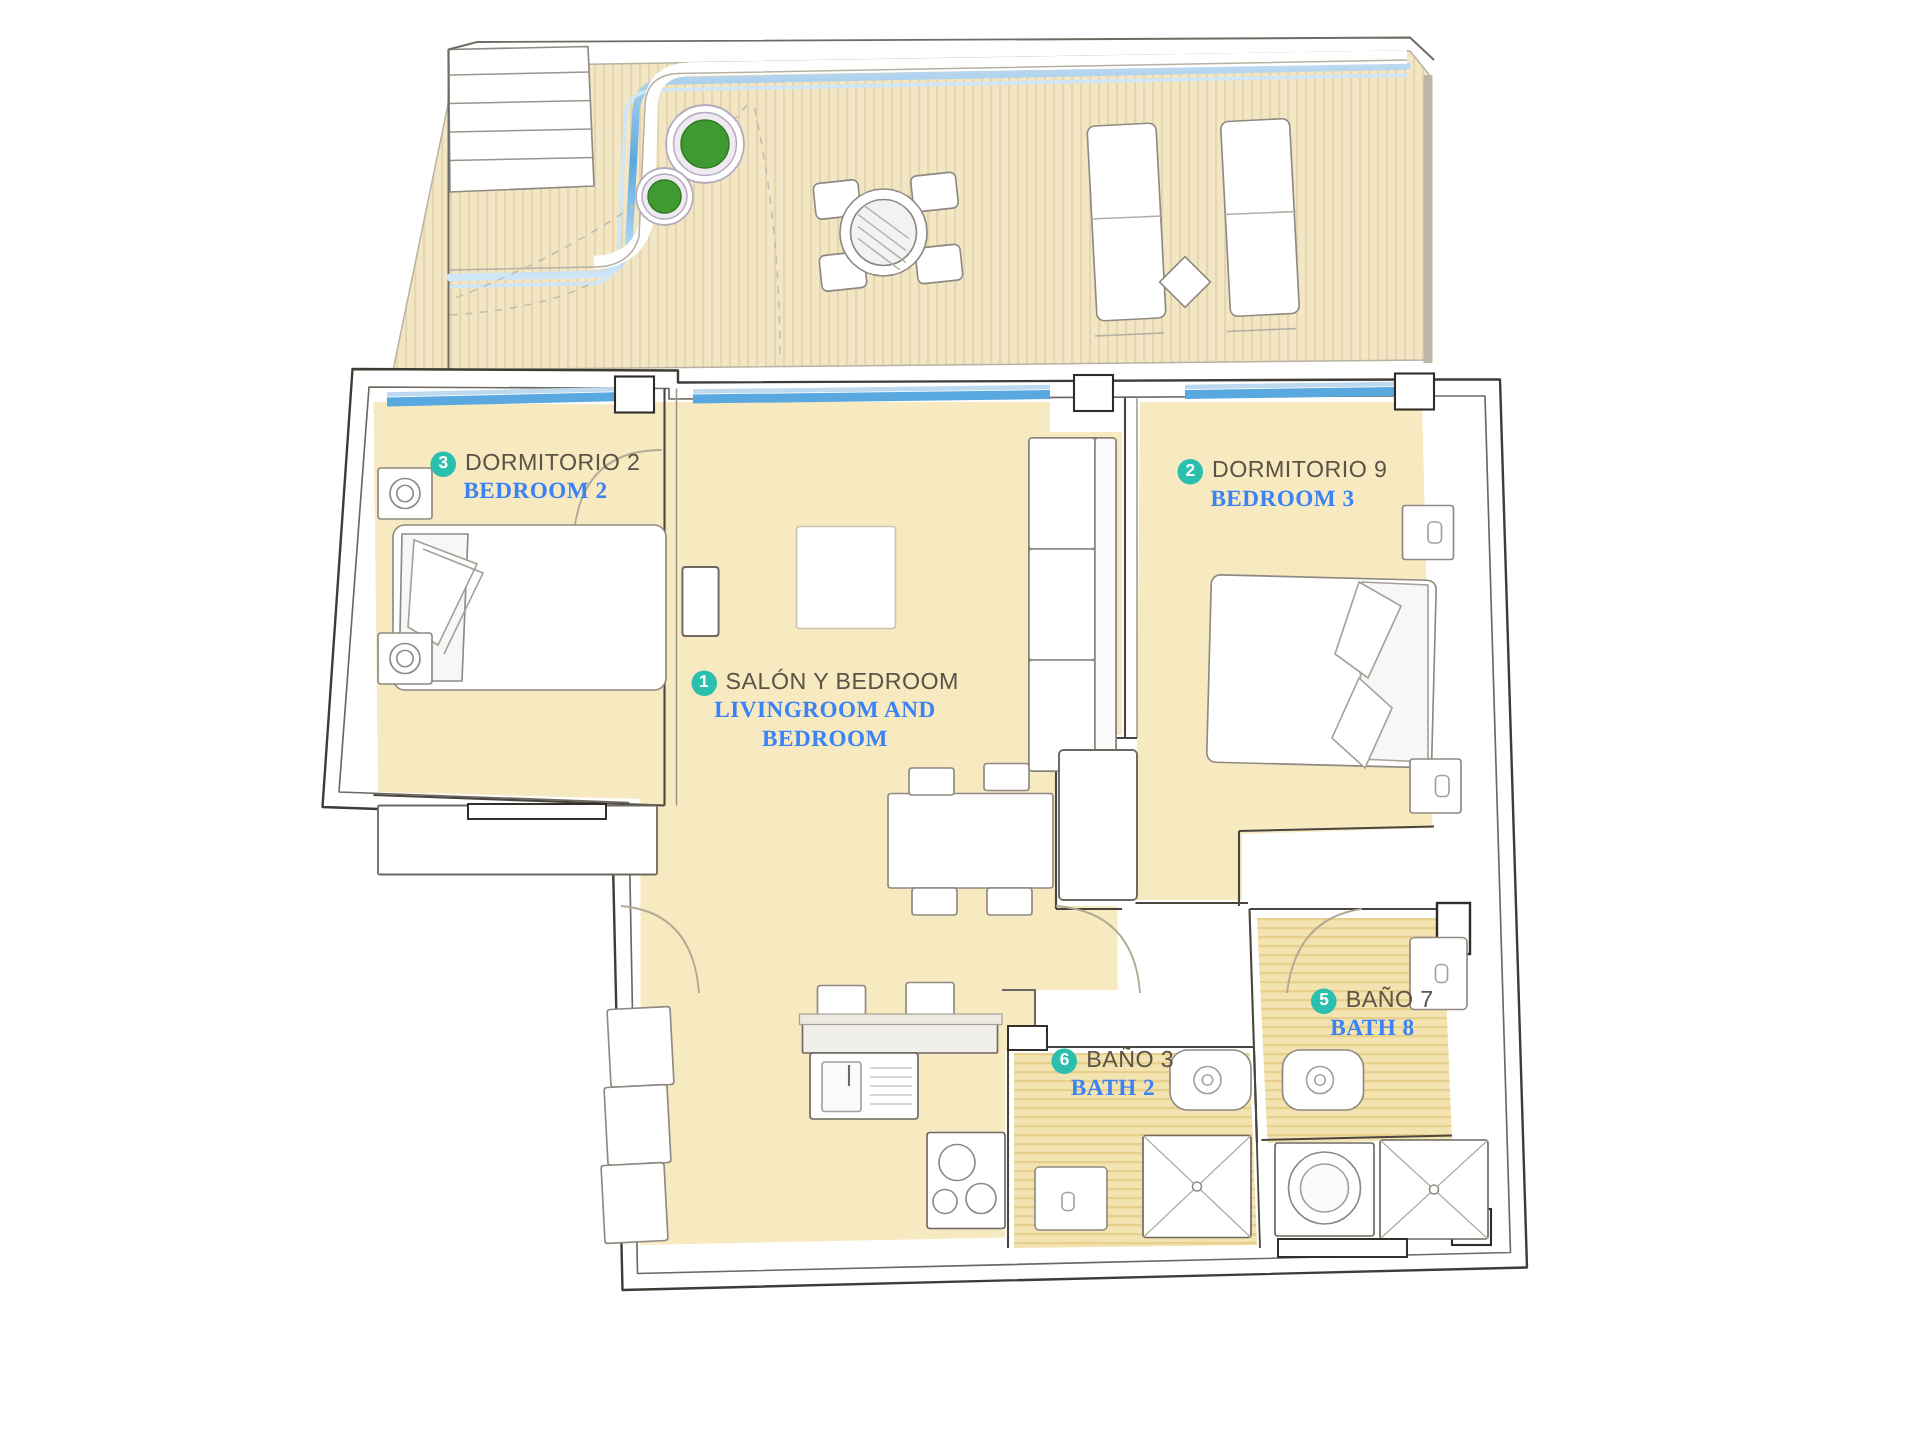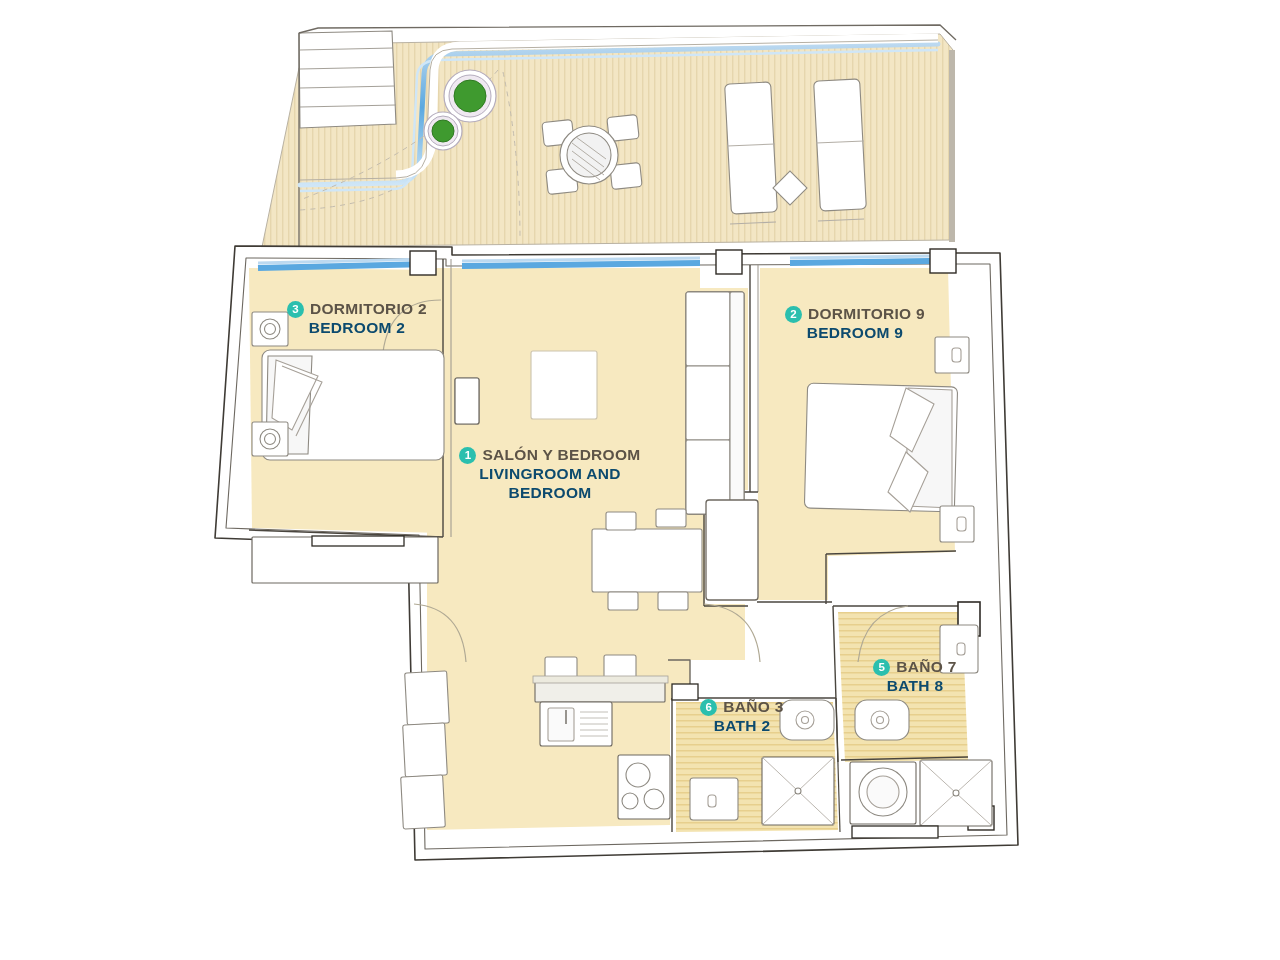--- a/index.html
+++ b/index.html
@@ -3,22 +3,22 @@
 <meta charset="utf-8">
 <style>
   html,body{margin:0;padding:0;background:#ffffff;}
   body{width:1280px;height:960px;overflow:hidden;
        font-family:"Liberation Sans", sans-serif;}
   #stage{position:relative;width:1280px;height:960px;background:#fff;}
   svg#plan{position:absolute;left:0;top:0;width:1280px;height:960px;display:block;}
 
   
   .room-label{position:absolute;text-align:center;line-height:1.22;white-space:nowrap;}
-  .room-label .es{font-size:15.5px;font-weight:700;color:#5c5347;letter-spacing:.3px;}
-  .room-label .en{font-size:15.5px;font-weight:700;color:#0c4a6e;letter-spacing:.3px;}
+  .room-label .es{font-size:15.5px;font-weight:400;color:#5c5347;letter-spacing:.3px;}
+  .room-label .en{font-size:15.5px;font-weight:700;color:#3b82f6;letter-spacing:.3px;font-family:Liberation Serif, serif;}
   .room-label .row1{display:flex;align-items:center;justify-content:center;gap:6px;}
   .badge{display:inline-flex;align-items:center;justify-content:center;
          width:17px;height:17px;border-radius:50%;background:#2bbfae;color:#fff;
          font-size:11.5px;font-weight:700;flex:0 0 auto;line-height:1;}
   .rl-lr{left:430px;top:446px;width:240px;}
   .rl-bd2{left:262px;top:300px;width:190px;}
   .rl-bd1{left:760px;top:305px;width:190px;}
   .rl-b1{left:845px;top:658px;width:140px;}
   .rl-b2{left:672px;top:698px;width:140px;}
 </style>
@@ -319,21 +319,21 @@
     <span class="es">DORMITORIO 2</span>
   </div>
   <div class="en">BEDROOM 2</div>
 </div>
 
 <div class="room-label rl-bd1">
   <div class="row1">
     <span class="badge">2</span>
     <span class="es">DORMITORIO 9</span>
   </div>
-  <div class="en">BEDROOM 9</div>
+  <div class="en">BEDROOM 3</div>
 </div>
 
 <div class="room-label rl-b1">
   <div class="row1">
     <span class="badge">5</span>
     <span class="es">BAÑO 7</span>
   </div>
   <div class="en">BATH 8</div>
 </div>
 

